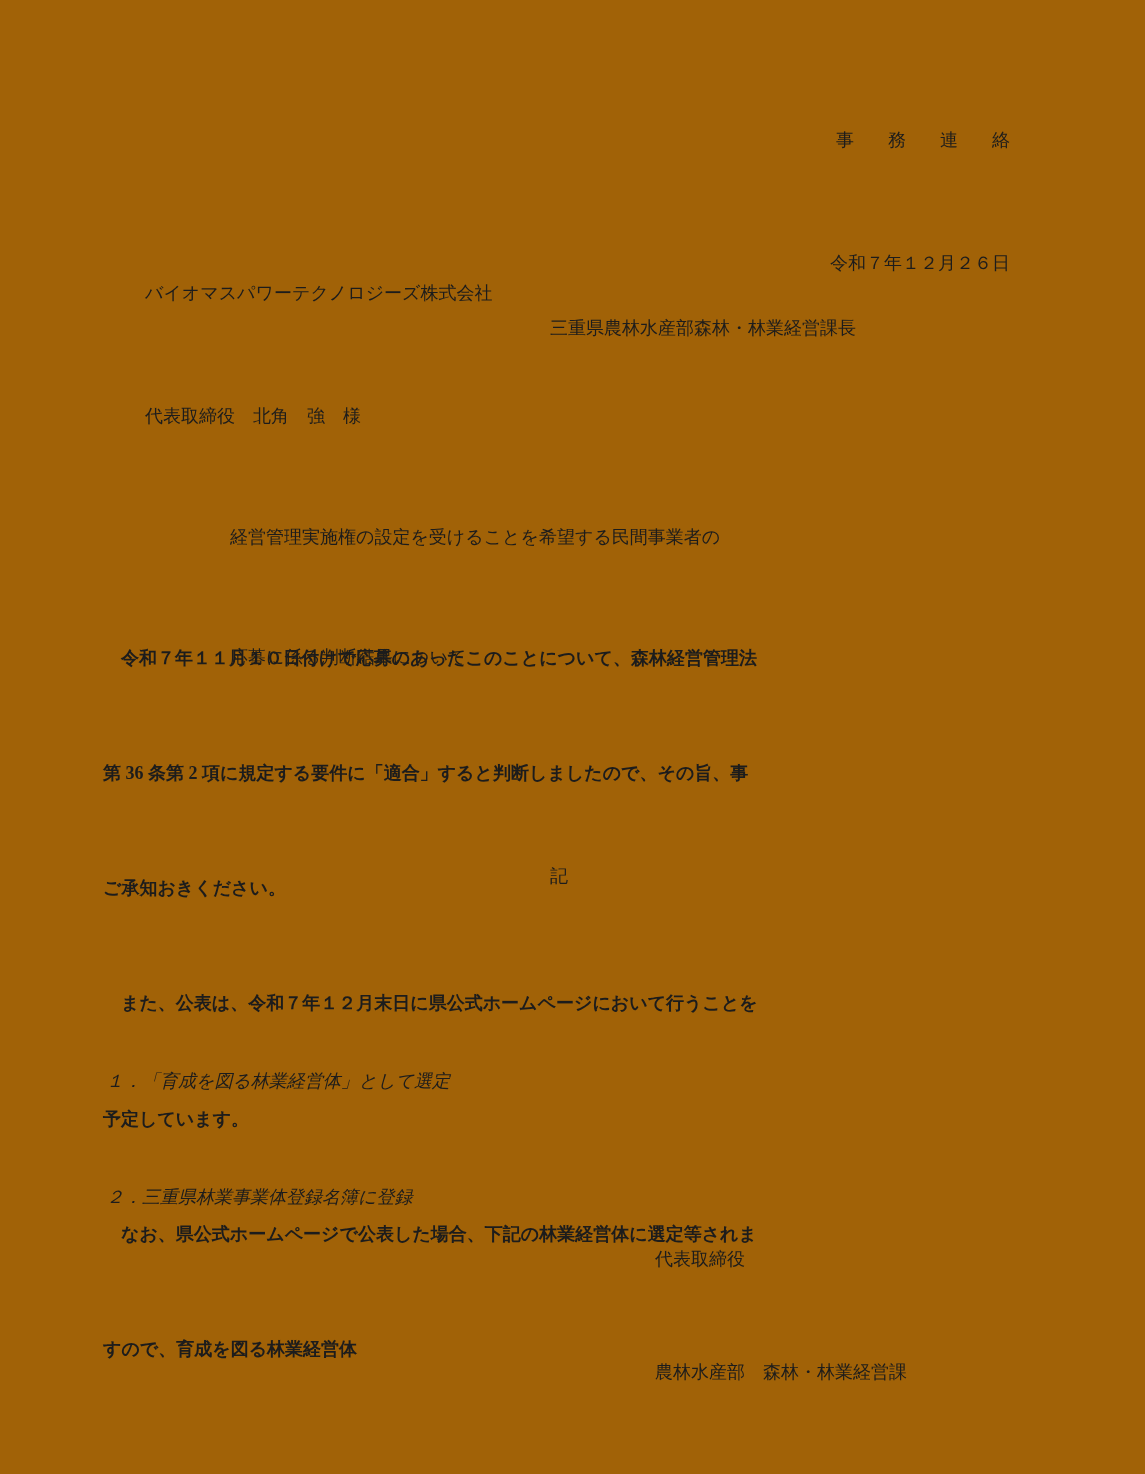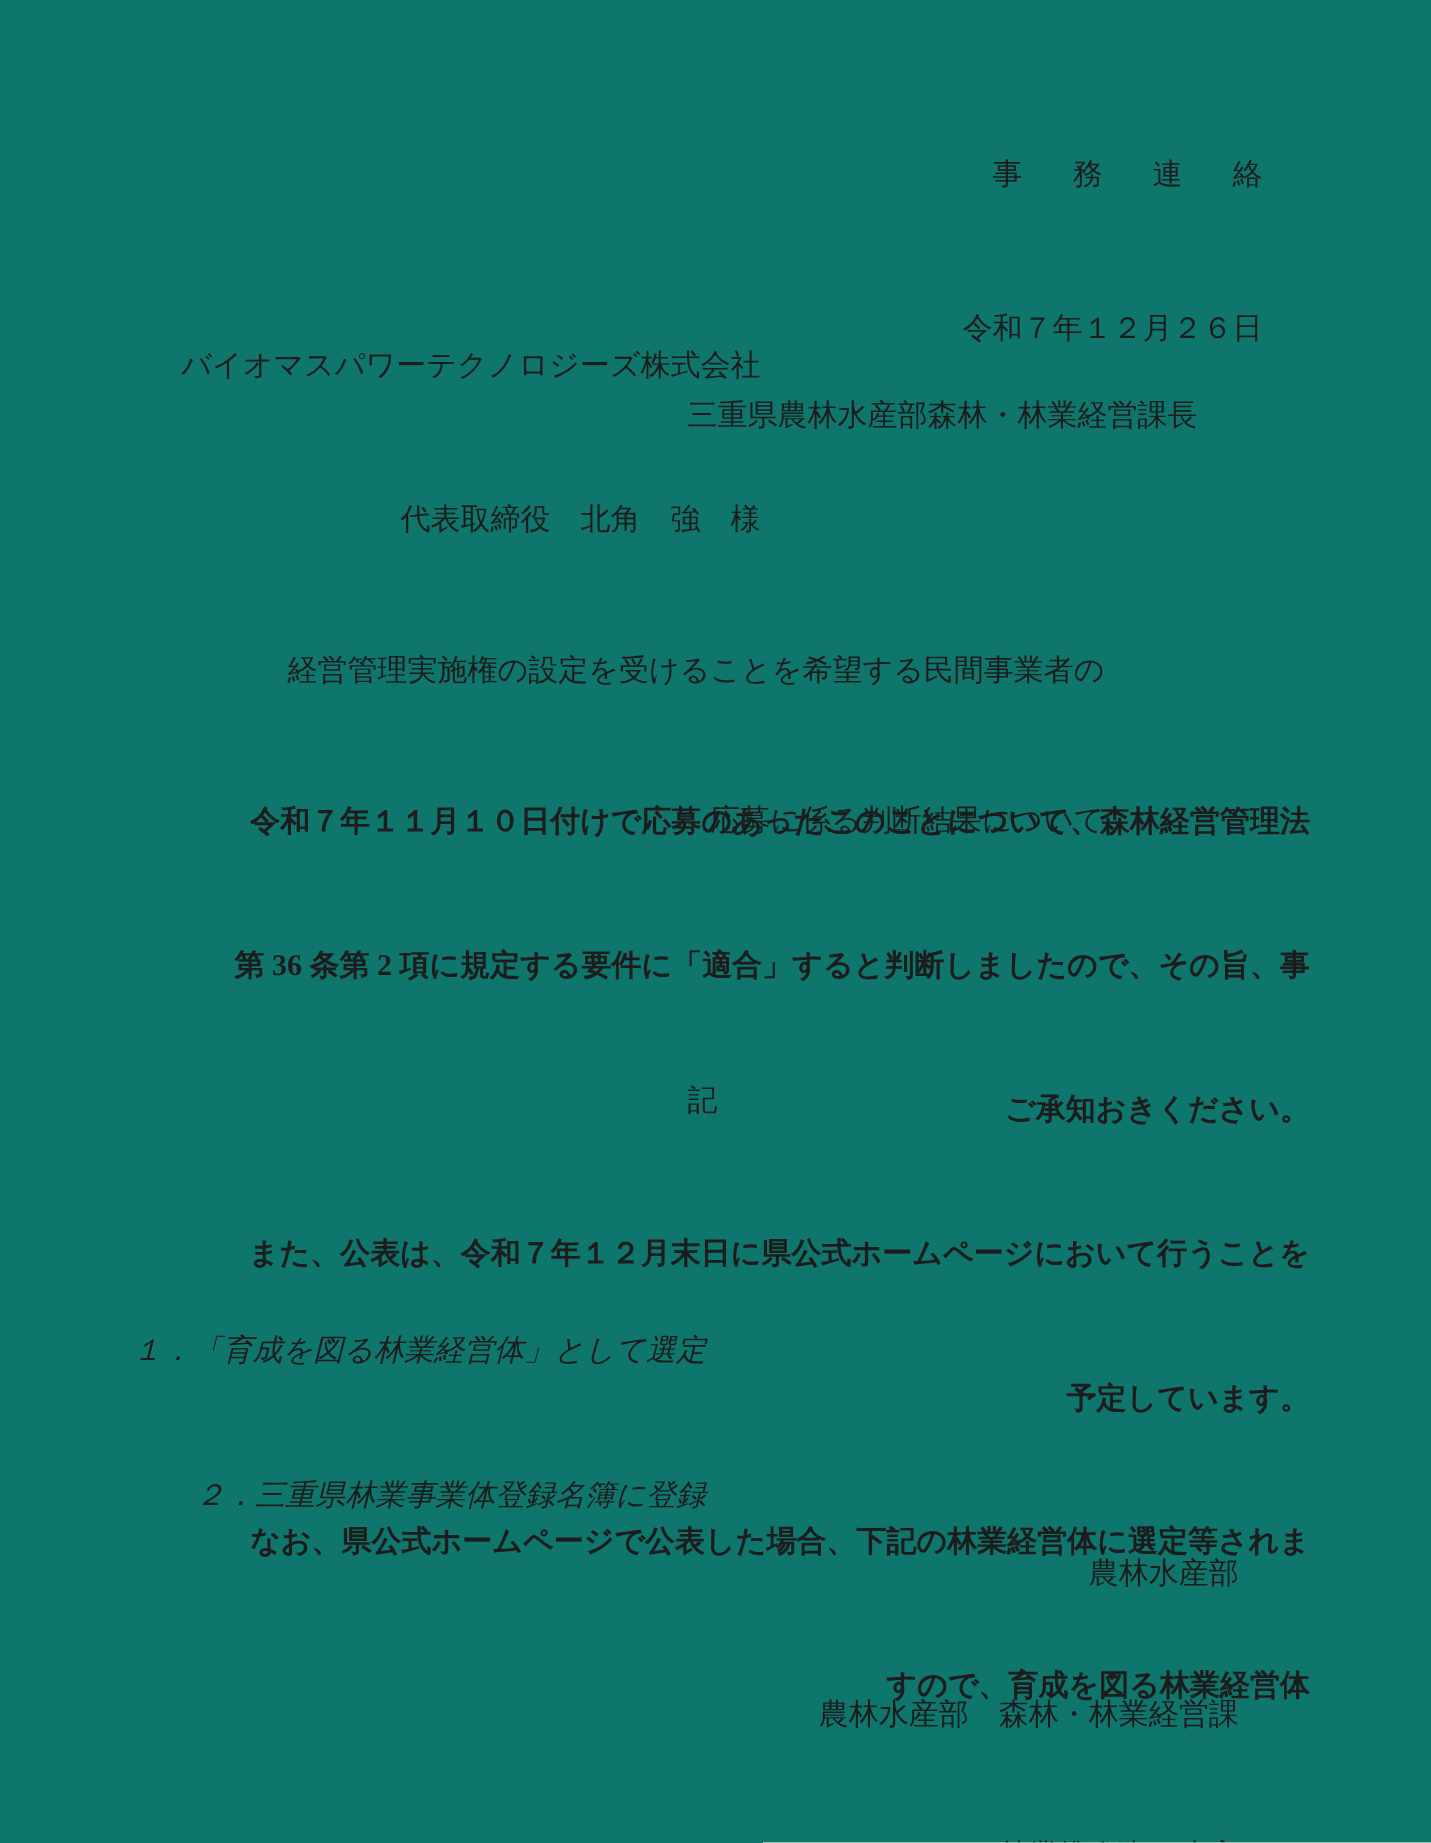--- a/index.html
+++ b/index.html
@@ -4,28 +4,28 @@
 <style>
   html, body {
     margin: 0;
     padding: 0;
     background: #ffffff;
   }
   .page {
     position: relative;
     width: 1145px;
     height: 1474px;
-    background: #0f766e;
+    background: #a16207;
     overflow: hidden;
     font-family: "Liberation Serif", "DejaVu Serif", serif;
     color: #1c1c1c;
-    font-size: 24px;
+    font-size: 18px;
     -webkit-font-smoothing: antialiased;
   }
-  .abs { position: absolute; white-space: pre; text-align: right; }
+  .abs { position: absolute; white-space: pre; }
 
   .header-block {
     top: 38px;
     right: 135px;
     text-align: right;
     line-height: 41px;
   }
   .doc-type {
     letter-spacing: 8px;
     margin-right: -8px;
@@ -109,20 +109,20 @@
   </div>
 
   <div class="abs notice-marker">記</div>
 
   <div class="abs list-block">
     <div>１．「育成を図る林業経営体」として選定</div>
     <div>２．三重県林業事業体登録名簿に登録</div>
   </div>
 
   <div class="abs contact-block">
-    <div>農林水産部</div>
+    <div>代表取締役</div>
     <div>農林水産部　森林・林業経営課</div>
     <div class="contact-team">スマート林業推進班　小宮</div>
     
     
   </div>
 
 </div>
 
 </body></html>

